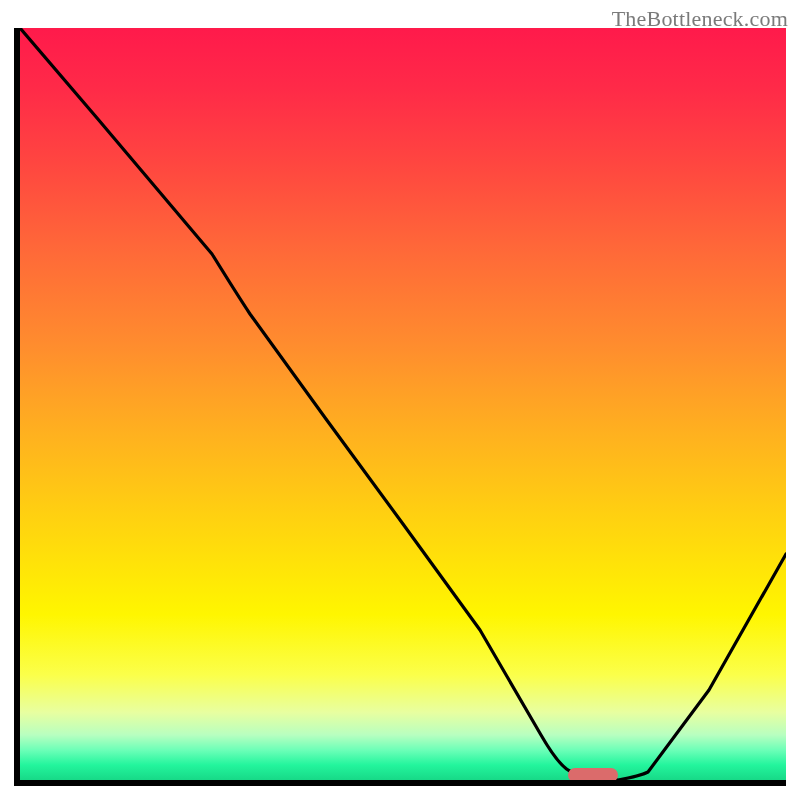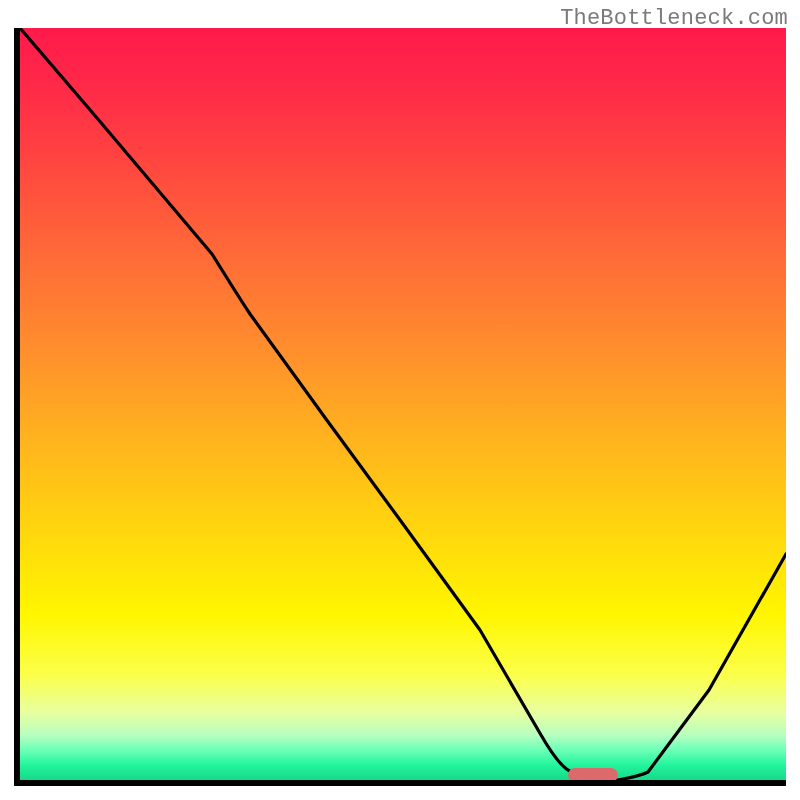--- a/index.html
+++ b/index.html
@@ -12,21 +12,21 @@
   }
   .canvas {
     position: relative;
     width: 800px;
     height: 800px;
   }
   .watermark {
     position: absolute;
     top: 6px;
     right: 12px;
-    font-family: Liberation Mono, monospace;
+    font-family: Liberation Serif, serif;
     font-size: 22px;
     color: #7a7a7a;
     letter-spacing: 0.2px;
   }
   .plot-frame {
     position: absolute;
     left: 14px;
     top: 28px;
     width: 772px;
     height: 758px;

